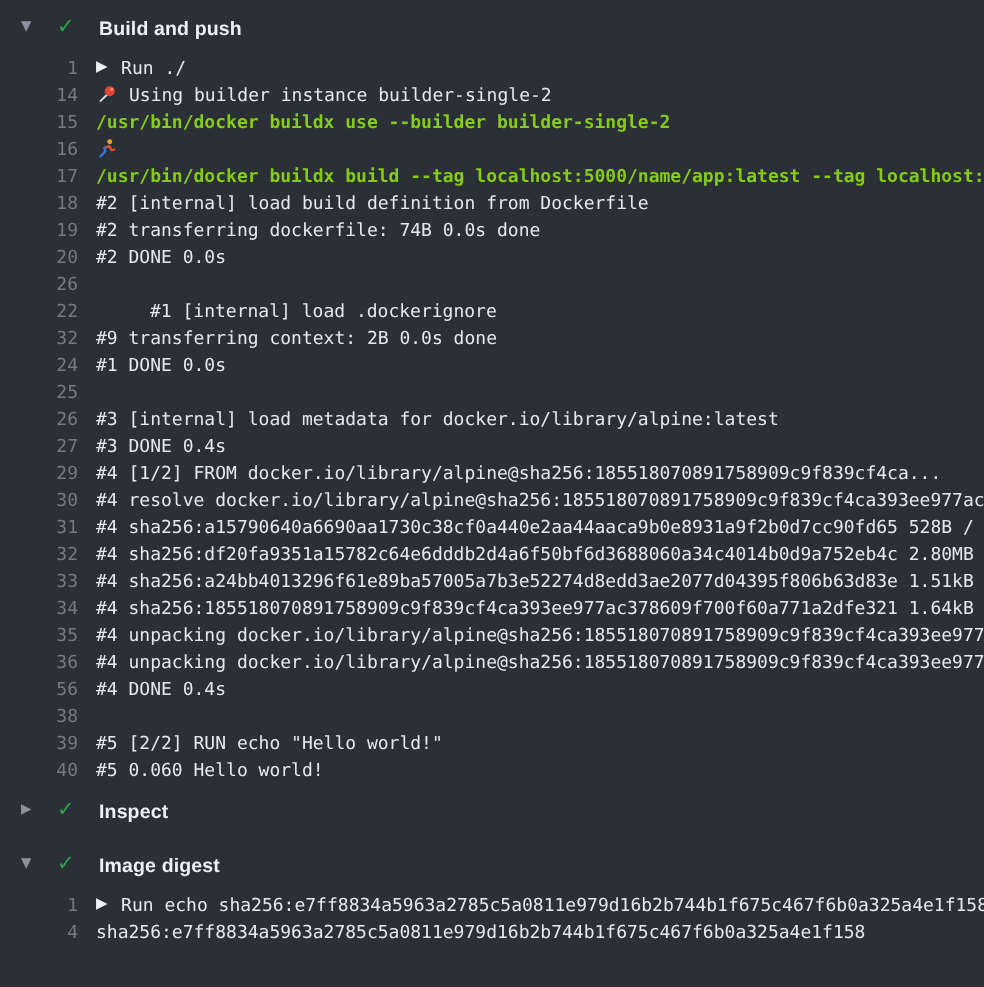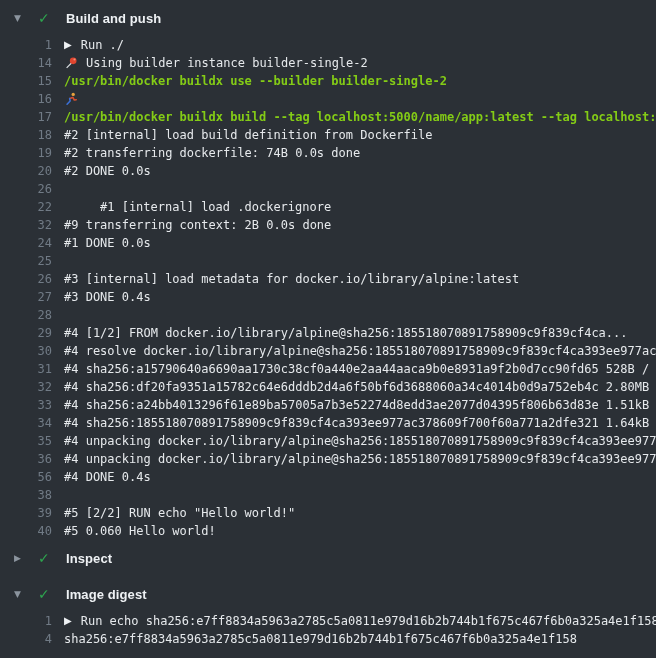--- a/index.html
+++ b/index.html
@@ -125,24 +125,20 @@
   </div>
         <div class="log-line">
     <span class="num">26</span>
     <span class="line-body"><span style="white-space: pre; text-align: center;">#3 [internal] load metadata for docker.io/library/alpine:latest</span></span>
   </div>
         <div class="log-line">
     <span class="num">27</span>
     <span class="line-body"><span style="white-space: pre;">#3 DONE 0.4s</span></span>
   </div>
         <div class="log-line">
-    <span class="num">28</span>
-    <span class="line-body"><span style="white-space: pre;"></span></span>
-  </div>
-        <div class="log-line">
     <span class="num">29</span>
     <span class="line-body"><span style="white-space: pre;">#4 [1/2] FROM docker.io/library/alpine@sha256:185518070891758909c9f839cf4ca...</span></span>
   </div>
         <div class="log-line">
     <span class="num">30</span>
     <span class="line-body"><span style="white-space: pre;">#4 resolve docker.io/library/alpine@sha256:185518070891758909c9f839cf4ca393ee977ac37</span></span>
   </div>
         <div class="log-line">
     <span class="num">31</span>
     <span class="line-body"><span style="white-space: pre;">#4 sha256:a15790640a6690aa1730c38cf0a440e2aa44aaca9b0e8931a9f2b0d7cc90fd65 528B / 5</span></span>

